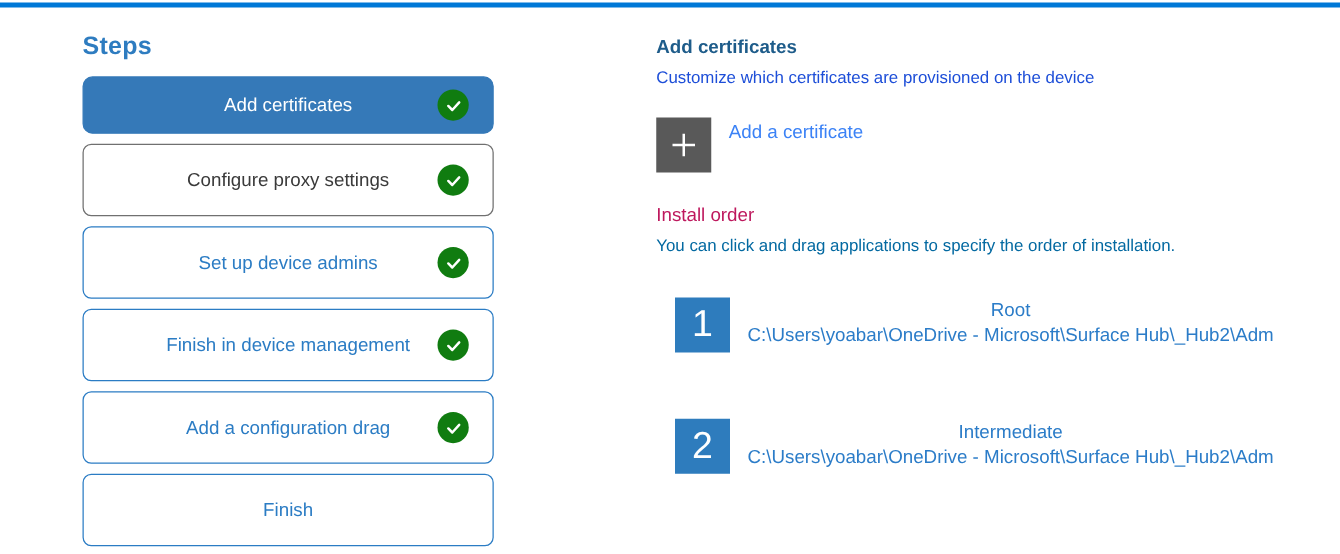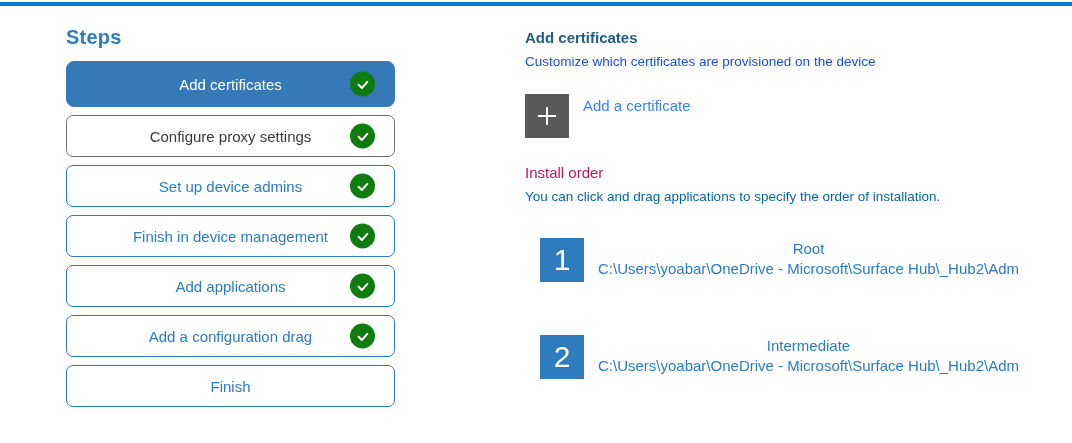--- a/index.html
+++ b/index.html
@@ -16,21 +16,21 @@
   }
 
   
   .steps-panel { position: absolute; left: 66px; top: 26px; width: 329px; }
   .steps-title {
     font-size: 20px; font-weight: bold; color: #2e7cc0;
     margin-bottom: 12px; letter-spacing: 0.2px;
   }
   .step-list { display: flex; flex-direction: column; gap: 8px; }
   .step-btn {
-    position: relative; width: 329px; height: 42px;
+    position: relative; width: 329px; height: 58px;
     border: 1px solid #2b7cc4; border-radius: 7px;
     background: #ffffff; color: #2b7cc4;
     font-size: 15px; font-family: "Liberation Sans", sans-serif;
     display: flex; align-items: center; justify-content: center;
     cursor: pointer;
   }
   .step-btn.selected {
     height: 46px; background: #3579b8; border-color: #3579b8;
     color: #ffffff; border-radius: 8px;
   }
@@ -111,28 +111,20 @@
 
     <button class="step-btn">
       <span>Finish in device management</span>
       <span class="check-badge">
         <svg width="14" height="14" viewBox="0 0 24 24">
             <path d="M4.5 12.5 L10 18 L19.5 7.5" stroke="#ffffff" stroke-width="3.4" fill="none" stroke-linecap="round" stroke-linejoin="round"></path>
           </svg>
       </span>
     </button>
 
-    <button class="step-btn">
-      <span>Add applications</span>
-      <span class="check-badge">
-        <svg width="14" height="14" viewBox="0 0 24 24">
-            <path d="M4.5 12.5 L10 18 L19.5 7.5" stroke="#ffffff" stroke-width="3.4" fill="none" stroke-linecap="round" stroke-linejoin="round"></path>
-          </svg>
-      </span>
-    </button>
 
     <button class="step-btn">
       <span>Add a configuration drag</span>
       <span class="check-badge">
         <svg width="14" height="14" viewBox="0 0 24 24">
             <path d="M4.5 12.5 L10 18 L19.5 7.5" stroke="#ffffff" stroke-width="3.4" fill="none" stroke-linecap="round" stroke-linejoin="round"></path>
           </svg>
       </span>
     </button>
 

